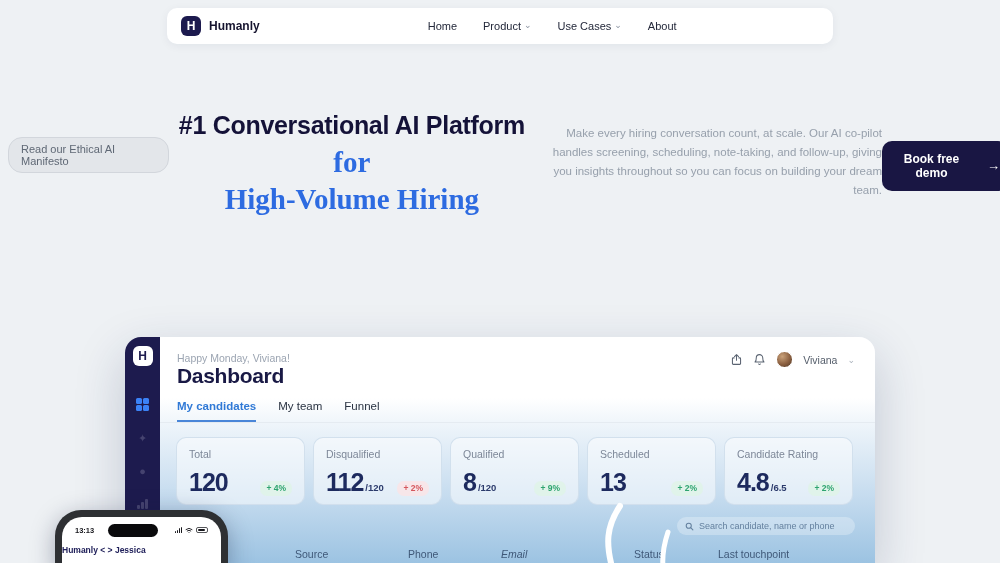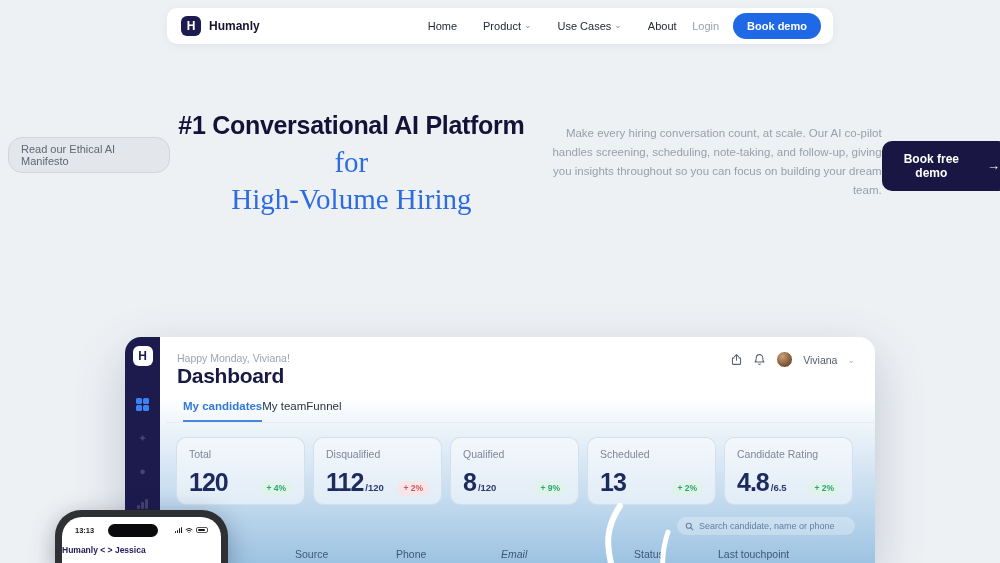--- a/index.html
+++ b/index.html
@@ -23,21 +23,21 @@
     border:none; border-radius:14px; padding:7px 14px; cursor:pointer; }
 
   
   .hero { position:absolute; left:8px; top:90px; width:1000px; display:flex;
     flex-direction:row; align-items:center; }
   .hero-badge { background:#e3e6ea; border:1px solid #d2d6dc; color:#5f6875;
     font-size:11px; border-radius:14px; padding:5px 12px; cursor:pointer; }
   .hero-title { margin-top:16px; text-align:center; font-size:25px; line-height:1.3;
     font-weight:bold; color:#141238; letter-spacing:-0.3px; }
   .hero-title .serif { font-family:"Liberation Serif", serif; color:#2d6be1;
-    font-weight:normal; font-size:29px; letter-spacing:0; }
+    font-weight:bold; font-size:29px; letter-spacing:0; }
   .hero-desc { margin-top:14px; width:372px; text-align:right; font-size:11.5px;
     line-height:1.65; color:#97a0ac; }
   .hero-cta { margin-top:22px; background:#191643; color:#fff; border:none;
     border-radius:10px; padding:11px 8px; font-size:12px; font-weight:bold;
     display:flex; align-items:center; gap:14px; cursor:pointer; }
   .hero-cta .arr { font-weight:normal; font-size:13px; }
 
   
   .dash { position:absolute; left:125px; top:337px; width:750px; height:226px;
     border-radius:16px 16px 0 0; overflow:hidden;
@@ -59,22 +59,22 @@
   .dash-head { position:relative; padding:15px 20px 0 17px; }
   .greeting { font-size:10.5px; color:#9ca5b2; }
   .dash-title { font-size:21px; font-weight:bold; color:#191945; letter-spacing:-0.3px; }
   .head-right { position:absolute; right:20px; top:14px; display:flex; align-items:center; gap:10px; }
   .hr-ic { width:13px; height:13px; color:#5b6472; cursor:pointer; }
   .avatar { width:17px; height:17px; border-radius:50%; cursor:pointer;
     background:radial-gradient(circle at 35% 30%, #caa27a 0%, #8a5f40 55%, #4d3524 100%);
     border:1px solid #fff; }
   .user-name { font-size:10.5px; color:#555e6b; }
   .user-chev { font-size:9px; color:#aab2bc; }
-  .tabs { display:flex; padding:0 17px; margin-top:12px;
-    border-bottom:1px solid #e5ebf1;margin-left:6px; }
+  .tabs { display:flex; gap:22px; padding:0 17px; margin-top:12px;
+    border-bottom:1px solid #e5ebf1; }
   .tab { font-size:11.5px; color:#2a3342; padding-bottom:8px; cursor:pointer; }
   .tab.active { color:#3079d6; border-bottom:2px solid #4a86d8; font-weight:bold; }
   .stats { display:flex; gap:8px; padding:14px 22px 0 16px; }
   .card { flex:1; background:rgba(255,255,255,.5); border:1px solid rgba(208,222,236,.95);
     border-radius:10px; padding:10px 12px 12px; height:68px; }
   .card-label { font-size:10.5px; color:#7d8798; }
   .card-row { display:flex; align-items:baseline; margin-top:8px; }
   .card-value { font-size:25px; font-weight:bold; color:#1d2a5e; letter-spacing:-1px; }
   .card-suffix { font-size:9.5px; font-weight:bold; color:#2b3a6b; margin-left:2px; }
   .badge { margin-left:auto; font-size:8.5px; font-weight:bold; color:#2ea46f;
@@ -82,21 +82,21 @@
   .badge.tone-red { color:#d5565c; background:rgba(250,228,230,.85); }
   .search-row { display:flex; justify-content:flex-end; padding:12px 20px 0; }
   .search-pill { width:178px; height:18px; background:rgba(255,255,255,.28);
     border-radius:9px; display:flex; align-items:center; padding:0 8px; gap:5px; }
   .search-pill input { border:none; background:transparent; outline:none; width:100%;
     font-size:9px; color:#4e6config0; font-family:"Liberation Sans", sans-serif; }
   .search-pill input::placeholder { color:#64809f; }
   .search-ic { width:9px; height:9px; color:#64809f; flex:none; }
   .thead { position:relative; height:20px; margin-top:13px; font-size:10.5px; color:#3f5878; }
   .thead span { position:absolute; top:0; }
-  .th-0 { left:135px; } .th-1 { left:236px; } .th-2 { left:341px;font-style:italic; } .th-3 { left:474px; } .th-4 { left:558px; }
+  .th-0 { left:135px; } .th-1 { left:248px; } .th-2 { left:341px;font-style:italic; } .th-3 { left:474px; } .th-4 { left:558px; }
   .arrow-svg { position:absolute; left:455px; top:155px; z-index:3; pointer-events:none; }
 
   
   .phone { position:absolute; left:55px; top:510px; width:173px; height:60px;
     background:#2e3033; border-radius:26px 26px 0 0; padding:7px 7px 0; z-index:5;
     box-shadow:0 6px 24px rgba(20,30,60,.35); }
   .phone-screen { background:#ffffff; border-radius:20px 20px 0 0; height:53px;
     position:relative; padding-top:6px; }
   .p-status { display:flex; align-items:center; padding:0 13px; height:14px; }
   .p-time { font-size:7.5px; font-weight:bold; color:#17171c; }
@@ -131,24 +131,20 @@
       <span class="chev">⌄</span>
     </span>
     <span class="nav-link">
       <span>Use Cases</span>
       <span class="chev">⌄</span>
     </span>
     <span class="nav-link">
       <span>About</span>
     </span>
   </div>
-  <div class="nav-right">
-    <span class="login">Login</span>
-    <button class="book-demo">Book demo</button>
-  </div>
 </nav>
 
 <section class="hero">
   <div class="hero-badge">Read our Ethical AI Manifesto</div>
   <h1 class="hero-title">
     <span>#1 Conversational AI Platform</span><span class="serif"> for</span><br>
     <span class="serif">High-Volume Hiring</span>
   </h1>
   <p class="hero-desc">Make every hiring conversation count, at scale. Our AI co-pilot handles screening, scheduling, note-taking, and follow-up, giving you insights throughout so you can focus on building your dream team.</p>
   <button class="hero-cta">

